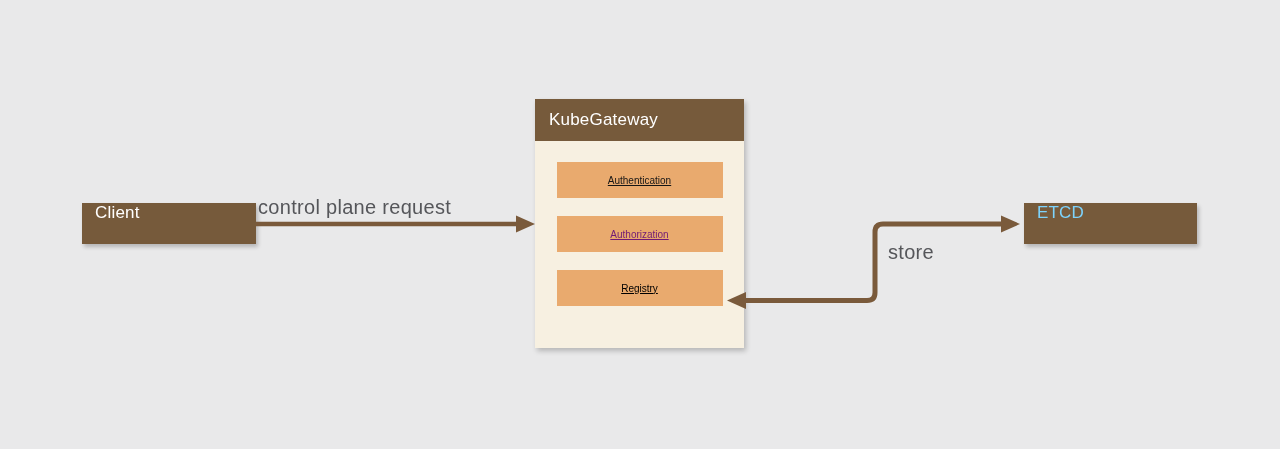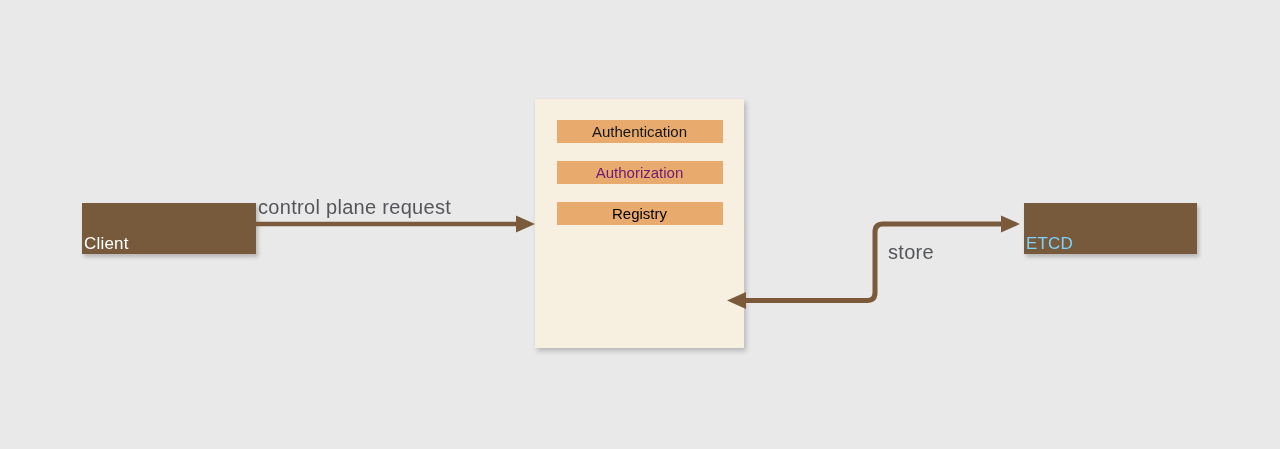--- a/index.html
+++ b/index.html
@@ -9,24 +9,24 @@
     overflow: hidden;
   }
   .canvas {
     position: relative;
     width: 1280px;
     height: 449px;
     background: #e9e9ea;
   }
   .node {
     position: absolute;
-    height: 51px;
+    height: 41px;
     display: flex;
-    align-items: flex-end;
-    padding-left: 2px;
+    align-items: flex-start;
+    padding-left: 13px;
     color: #ffffff;
     font-size: 17px;
     letter-spacing: 0.2px;
     box-shadow: 2px 3px 4px rgba(0,0,0,0.22);
   }
   .node-client { left: 82px; top: 203px; width: 174px; }
   .node-etcd  { left: 1024px; top: 203px; width: 173px; }
   .gateway {
     position: absolute;
     left: 535px; top: 99px;
@@ -45,26 +45,27 @@
   .gateway-body {
     height: 207px;
     padding-top: 21px;
     display: flex;
     flex-direction: column;
     align-items: center;
     gap: 18px;
   }
   .module {
     width: 166px;
-    height: 23px;
+    height: 36px;
     display: flex;
     align-items: center;
     justify-content: center;
-    font-size: 15px;
+    font-size: 10px;
     color: #151515;
+    text-decoration: underline;
   }
   .edge-label {
     position: absolute;
     font-size: 20px;
     letter-spacing: 0.3px;
     color: #55565a;
     white-space: nowrap;
   }
   .label-control-plane {
     left: 258px; top: 196px;
@@ -81,20 +82,23 @@
 </head>
 <body>
 
 <div class="canvas">
 
   <div class="node node-client" style="background-color: rgb(118, 90, 59); color: rgb(255, 255, 255);">
     <span>Client</span>
   </div>
 
   <div class="gateway" style="background-color: rgb(247, 240, 225);">
+    <div class="gateway-header" style="background-color: rgb(118, 90, 59); color: rgb(255, 255, 255);">
+      <span>KubeGateway</span>
+    </div>
     <div class="gateway-body">
       <div class="module" style="background-color: rgb(233, 170, 110); color: rgb(21, 21, 21);">Authentication</div>
       <div class="module" style="background-color: rgb(233, 170, 110); color: #701a75;">Authorization</div>
       <div class="module" style="background-color: rgb(233, 170, 110); color: #000000;">Registry</div>
     </div>
   </div>
 
   <div class="node node-etcd" style="background-color: rgb(118, 90, 59); color: #7dd3fc;">
     <span>ETCD</span>
   </div>

